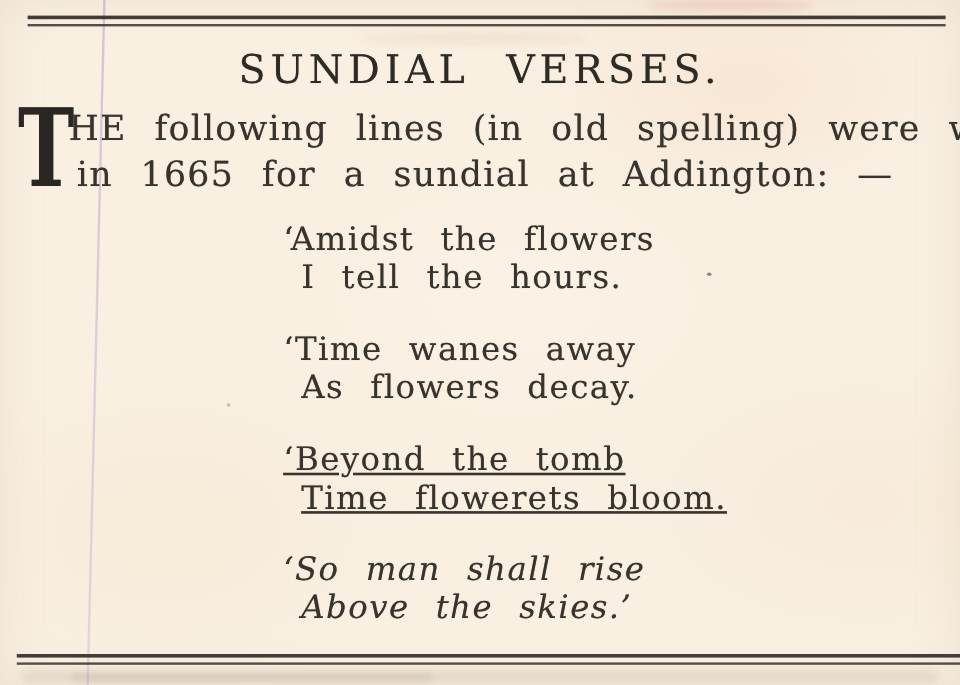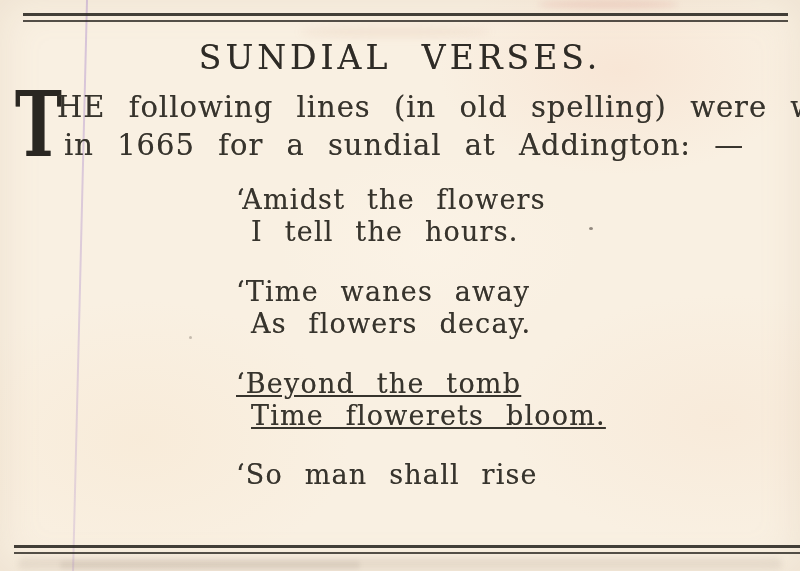--- a/index.html
+++ b/index.html
@@ -60,21 +60,21 @@
   .stanza {
     position:absolute; left:236px;
     font-size:27px; line-height:32px;
     letter-spacing:1.2px; word-spacing:12px;
     white-space:nowrap; color:#37342d;
   }
   .stanza .l2 { padding-left:15px; }
   .stanza.s1 { top:184px; }
   .stanza.s2 { top:276px; }
   .stanza.s3 { top:368px;text-decoration:underline; }
-  .stanza.s4 { top:459px; }
+  .stanza.s4 { top:459px;font-style:italic; }
 
   
   .ghost { position:absolute; pointer-events:none; }
   .ghost.top-edge { left:538px; top:0; width:140px; height:9px;
     background:rgba(214,130,118,.20); filter:blur(3px); border-radius:50%; }
   .ghost.above-title { left:300px; top:27px; width:190px; height:10px;
     background:rgba(206,152,120,.14); filter:blur(4px); border-radius:50%; }
   .ghost.bottom-edge { left:18px; top:558px; width:764px; height:11px;
     background:rgba(128,112,94,.13); filter:blur(3px); border-radius:6px; }
   .ghost.bottom-edge2 { left:60px; top:561px; width:300px; height:8px;
@@ -113,20 +113,21 @@
   <div class="stanza s2">
     <div class="l1 ink">‘Time wanes away</div>
     <div class="l2 ink">As flowers decay.</div>
   </div>
   <div class="stanza s3">
     <div class="l1 ink">‘Beyond the tomb</div>
     <div class="l2 ink">Time flowerets bloom.</div>
   </div>
   <div class="stanza s4">
     <div class="l1 ink">‘So man shall rise</div>
+    <div class="l2 ink">Above the skies.’</div>
   </div>
 
   <div class="drule bottom"></div>
 
   <div class="speck a"></div>
   <div class="speck b"></div>
 
 </div>
 
 </body></html>

